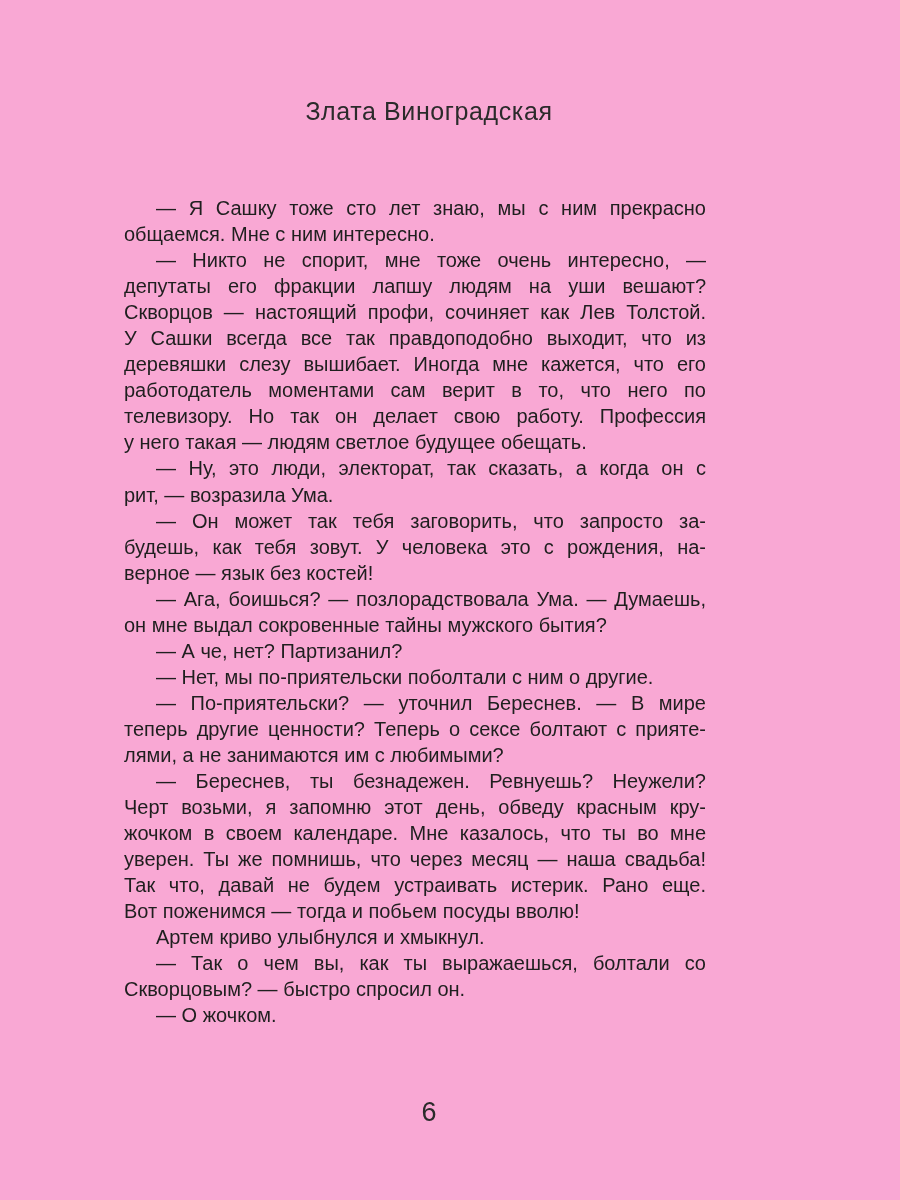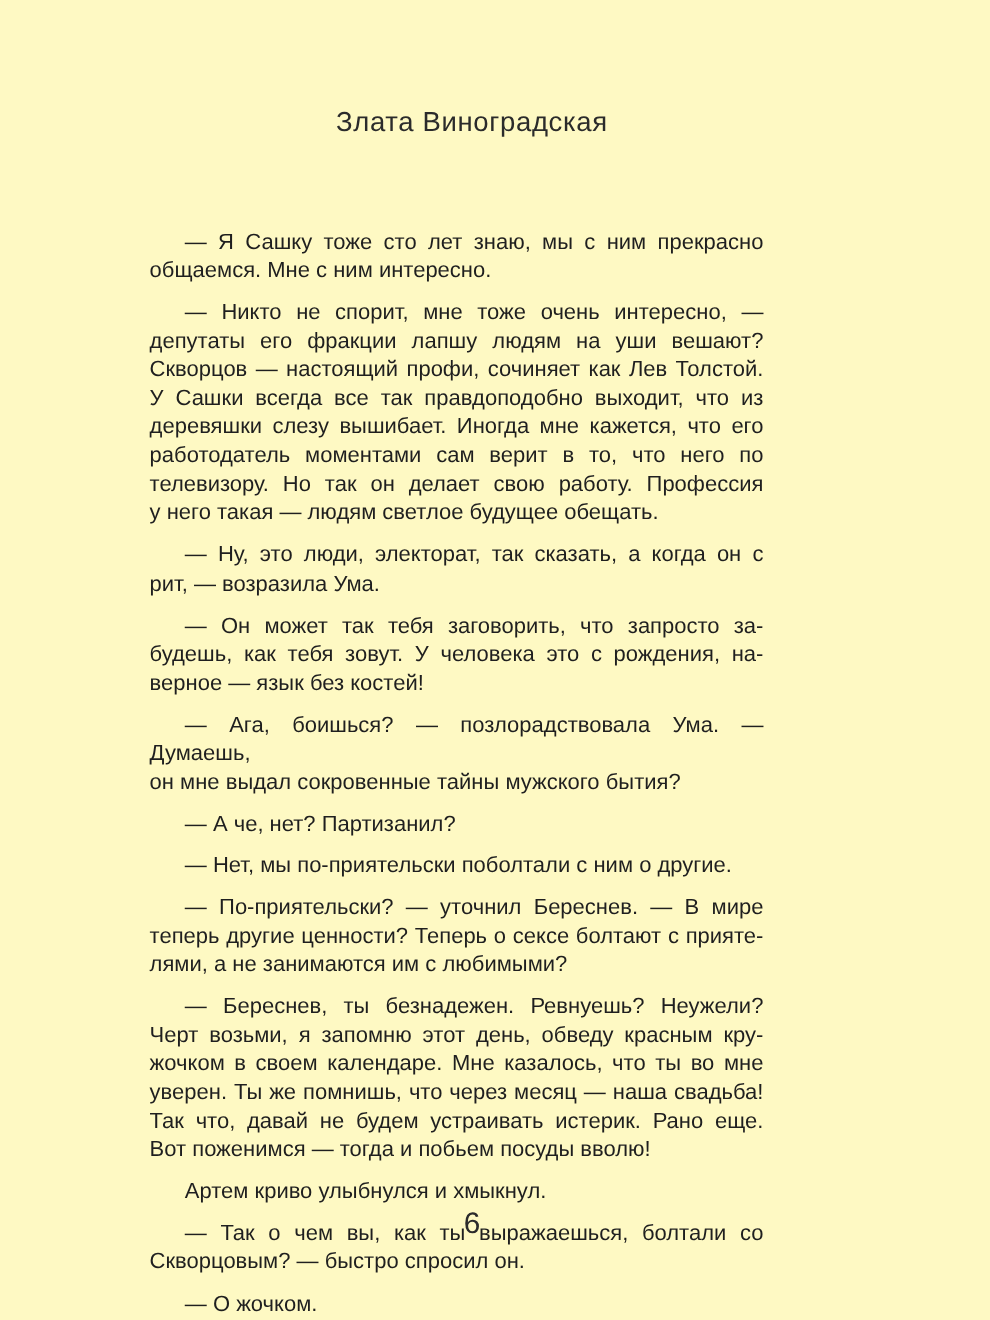--- a/index.html
+++ b/index.html
@@ -4,21 +4,21 @@
 <style>
   html, body {
     margin: 0;
     padding: 0;
     background: #ffffff;
   }
   .page {
     position: relative;
     width: 900px;
     height: 1200px;
-    background: #fef9c3;
+    background: #f9a8d4;
     overflow: hidden;
     font-family: "Liberation Sans", "DejaVu Sans", sans-serif;
   }
   .running-header {
     position: absolute;
     top: 96px;
     left: 124px;
     width: 610px;
     text-align: center;
     font-size: 25px;
@@ -28,21 +28,21 @@
   }
   .text-block {
     position: absolute;
     top: 195px;
     left: 124px;
     width: 582px;
     font-size: 20px;
     color: #1f1f1f;
   }
   .paragraph {
-    margin: 12px;
+    margin: 0;
     padding: 0;
   }
   .line {
     line-height: 26.05px;
     white-space: normal;
     text-align: left;
   }
   .line.justify {
     text-align: justify;
     text-align-last: justify;

